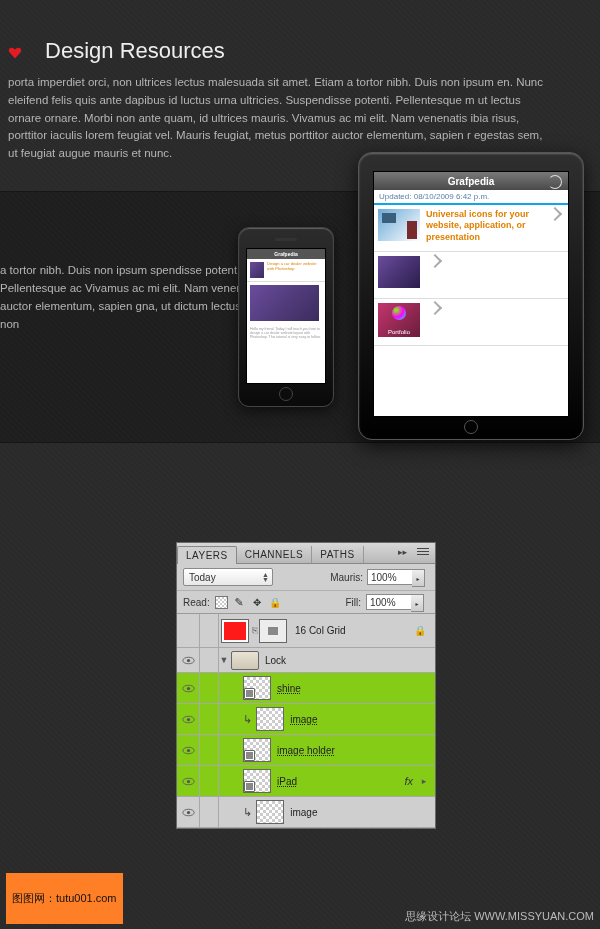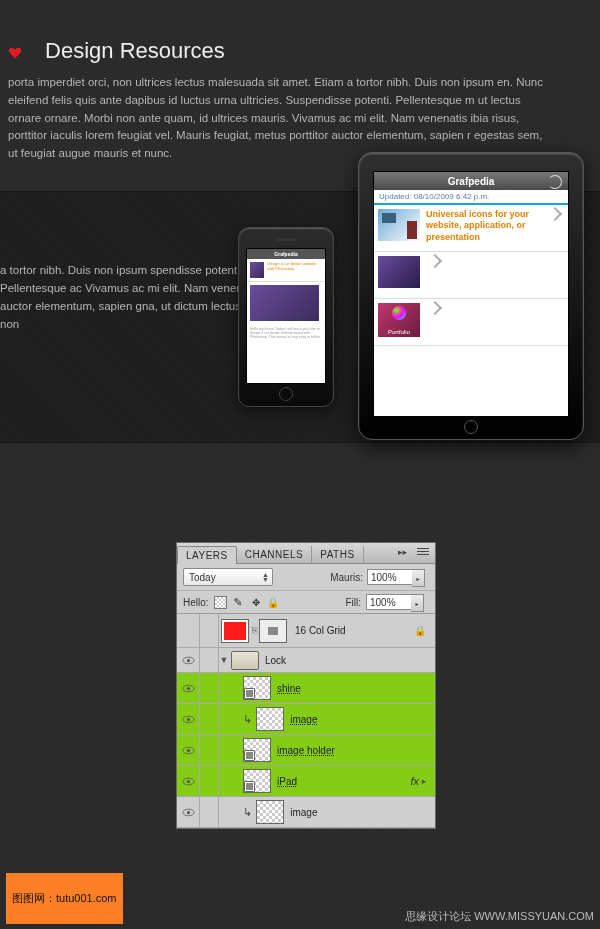--- a/index.html
+++ b/index.html
@@ -74,21 +74,21 @@
 .swatch.red{background:#ff1a1a;box-shadow:inset 0 0 0 2px #fff}
 .swatch.fold{background:linear-gradient(#e8e2d4,#cfc8b4);width:22px;height:17px;border-radius:2px}
 .swatch.trans{background-image:repeating-conic-gradient(#ccc 0 25%,#fff 0 50%);background-size:6px 6px}
 .swatch .corner{position:absolute;bottom:0;left:0;width:9px;height:9px;background:#fff;border:1px solid #666;border-radius:1px}
 .swatch .corner::after{content:"";position:absolute;inset:1px;background:#888}
 .mask{width:26px;height:22px;background:#ededed;border:1px solid #666;margin-right:4px;display:inline-flex;align-items:center;justify-content:center;flex:0 0 26px}
 .mask .rect{width:10px;height:8px;background:#888}
 .mlink{width:8px;height:22px;display:inline-flex;align-items:center;justify-content:center;font-size:8px;color:#555}
 .lname{font-size:10px;color:#222;margin-left:4px}
 .lname.u{text-decoration:underline dotted}
-.fx{margin-left:auto;font-style:italic;font-size:11px;color:#333}
+.fx{margin-left:auto;margin-right:6px;font-style:italic;font-size:11px;color:#333}
 .locki{margin-left:auto;margin-right:8px;font-size:10px;color:#444}
 .grp{height:24px}
 .clip{font-size:11px;color:#444;margin:0 2px}
 
 .watermark-l{position:absolute;left:6px;bottom:5px;background:#ff7f27;color:#111;font-size:11px;padding:18px 6px;font-family:SimSun,Arial}
 .watermark-r{position:absolute;right:6px;bottom:5px;color:#bbb;font-size:11px;font-family:SimSun,Arial}
 </style>
 </head>
 <body>
 
@@ -163,21 +163,21 @@
     </div>
     <span style="flex:1"></span>
     <span class="lbl">Mauris:</span>
     <span class="pct">
         <span>100%</span>
         <span class="arr">▸</span>
       </span>
     <span style="width:12px"></span>
   </div>
   <div class="lockrow">
-    <span class="lbl">Hello:</span>
+    <span class="lbl">Read:</span>
     <span class="ic sq"></span>
     <span class="ic br">✎</span>
     <span class="ic ar">✥</span>
     <span class="ic lk">🔒</span>
     <span style="flex:1"></span>
     <span class="lbl">Fill:</span>
     <span class="pct">
         <span>100%</span>
         <span class="arr">▸</span>
       </span>

